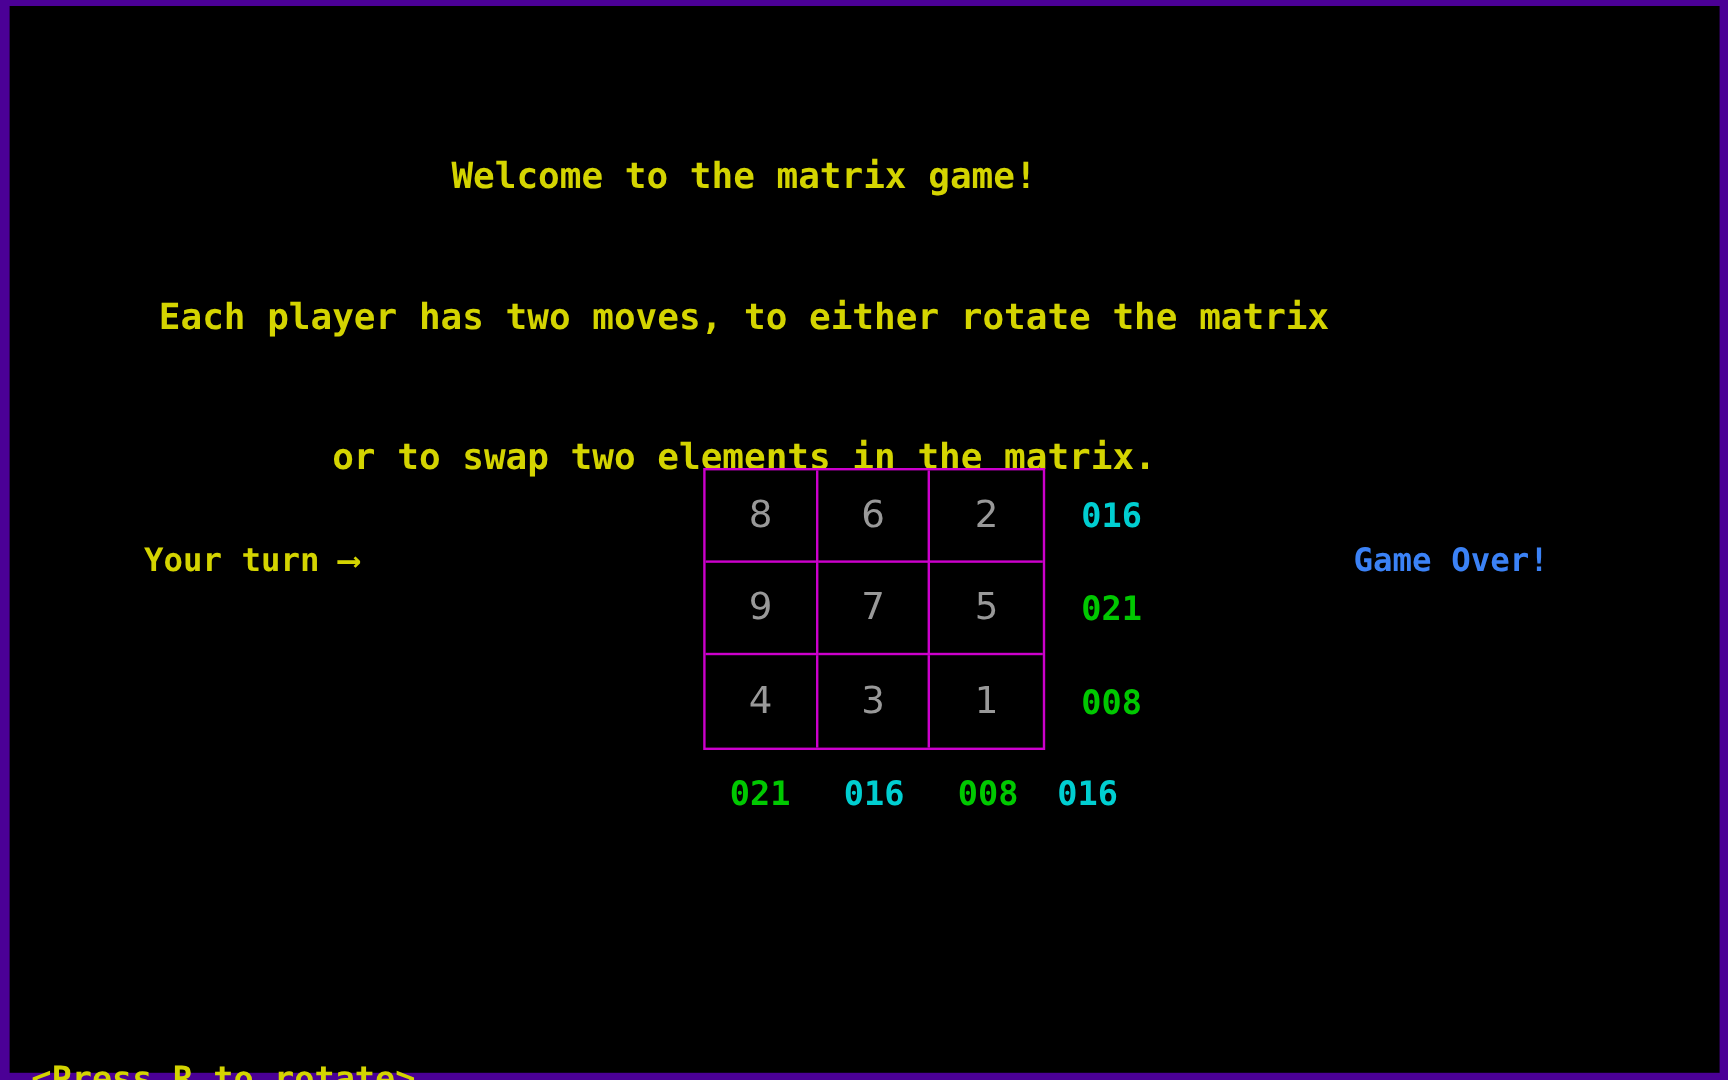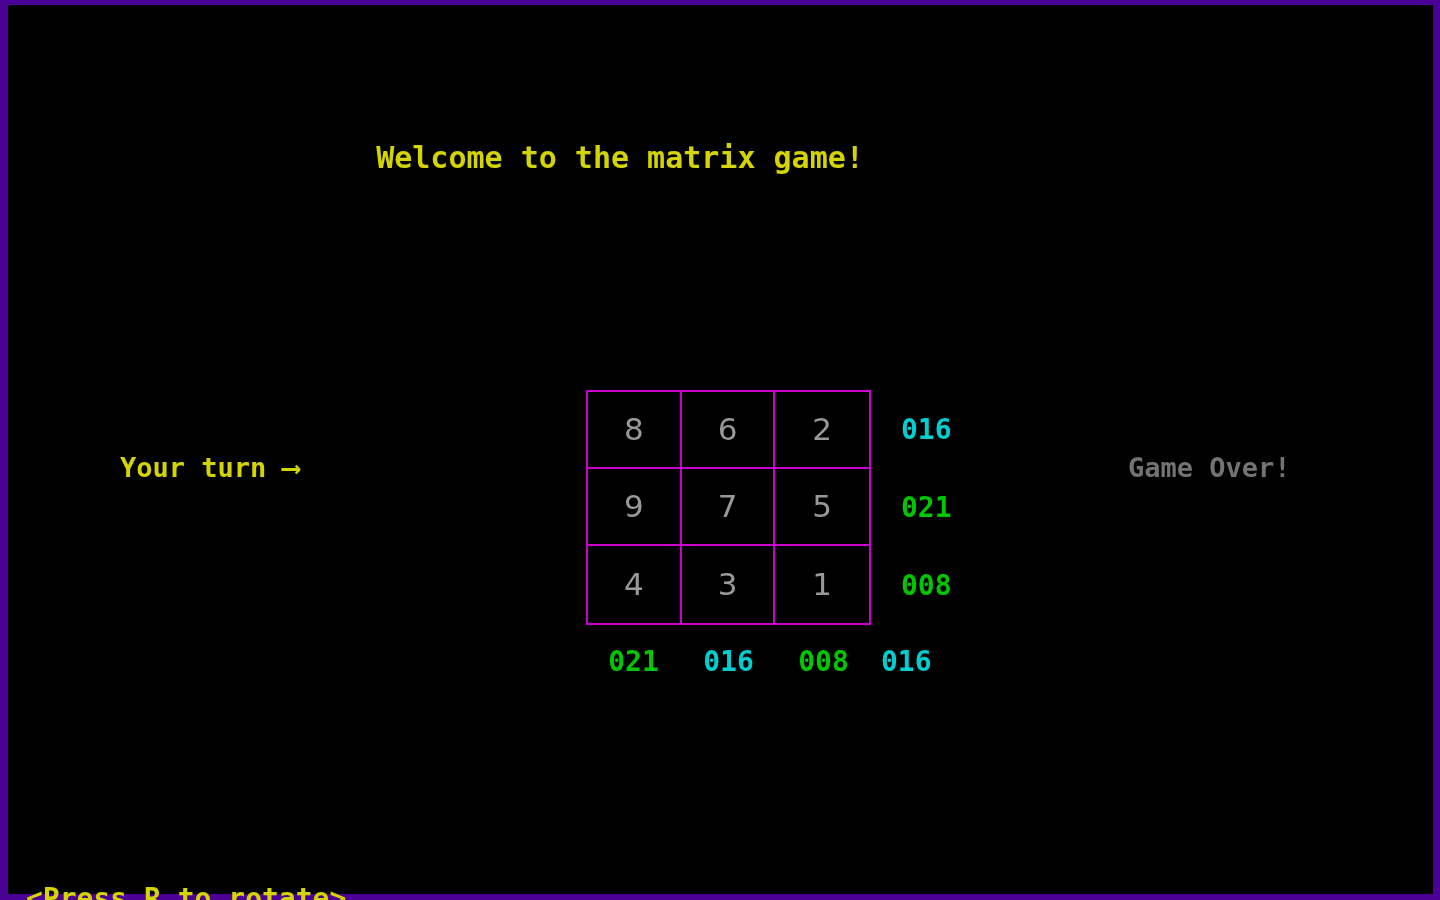--- a/index.html
+++ b/index.html
@@ -23,21 +23,21 @@
   }
   .border-top    { left: 0; top: 0; width: 1440px; height: 5px; }
   .border-bottom { left: 0; bottom: 0; width: 1440px; height: 6px; }
   .border-left   { left: 0; top: 0; width: 8px; height: 900px; }
   .border-right  { right: 0; top: 0; width: 7px; height: 900px; }
 
   
   #intro {
     position: absolute;
     left: 0;
-    top: 60px;
+    top: 50px;
     width: 1240px;
     text-align: center;
     color: #d4d400;
     font-family: "DejaVu Sans Mono", "Liberation Mono", monospace;
     font-weight: bold;
     font-size: 30px;
     line-height: 39px;
     letter-spacing: 0px;
     white-space: pre;
   }
@@ -158,25 +158,27 @@
 
 <div id="screen" style="background: rgb(0, 0, 0);">
 
   <div class="border-top" style="background: rgb(75, 0, 150);"></div>
   <div class="border-bottom" style="background: rgb(75, 0, 150);"></div>
   <div class="border-left" style="background: rgb(75, 0, 150);"></div>
   <div class="border-right" style="background: rgb(75, 0, 150);"></div>
 
   <div id="intro" style="color: rgb(212, 212, 0);">
     <span class="intro-line">Welcome to the matrix game!</span>
+    <span class="intro-line">Each player has two moves, to either rotate the matrix</span>
+    <span class="intro-line">or to swap two elements in the matrix.</span>
   </div>
 
   <div id="your-turn" style="color: rgb(212, 212, 0);"><span>Your turn </span><span class="arrow">⟶</span></div>
 
-  <div id="game-over" style="color: #737373;">Game Over!</div>
+  <div id="game-over" style="color: #3b82f6;">Game Over!</div>
 
   <div id="matrix-block">
 
     <div id="matrix-grid" style="border-color: rgb(204, 0, 204);">
       <div class="mcell row1 col1" style="border-right-color: rgb(204, 0, 204); border-bottom-color: rgb(204, 0, 204); color: rgb(153, 153, 153);">8</div>
       <div class="mcell row1 col2" style="border-right-color: rgb(204, 0, 204); border-bottom-color: rgb(204, 0, 204); color: rgb(153, 153, 153);">6</div>
       <div class="mcell row1 col3" style="border-right-color: rgb(204, 0, 204); border-bottom-color: rgb(204, 0, 204); color: rgb(153, 153, 153);">2</div>
       <div class="mcell row2 col1" style="border-right-color: rgb(204, 0, 204); border-bottom-color: rgb(204, 0, 204); color: rgb(153, 153, 153);">9</div>
       <div class="mcell row2 col2" style="border-right-color: rgb(204, 0, 204); border-bottom-color: rgb(204, 0, 204); color: rgb(153, 153, 153);">7</div>
       <div class="mcell row2 col3" style="border-right-color: rgb(204, 0, 204); border-bottom-color: rgb(204, 0, 204); color: rgb(153, 153, 153);">5</div>

